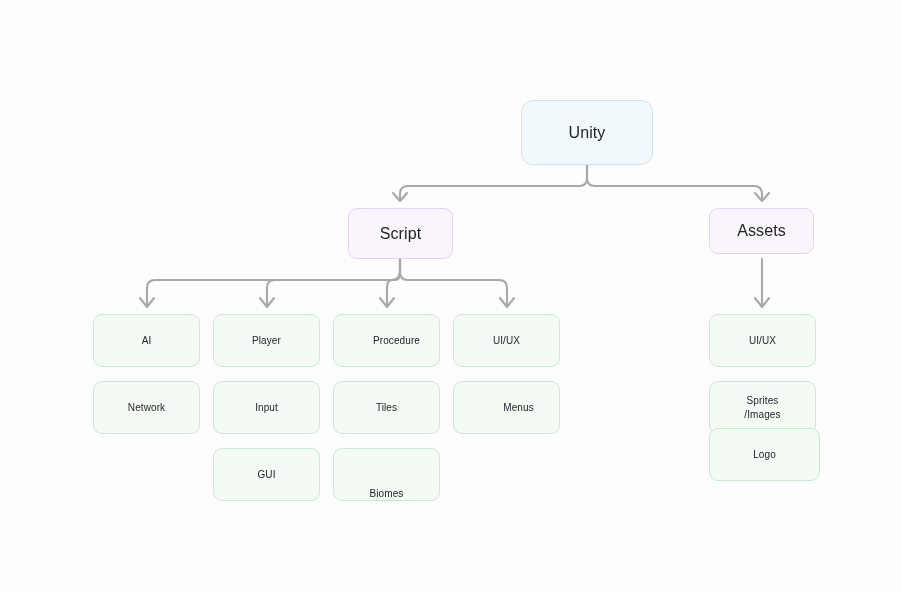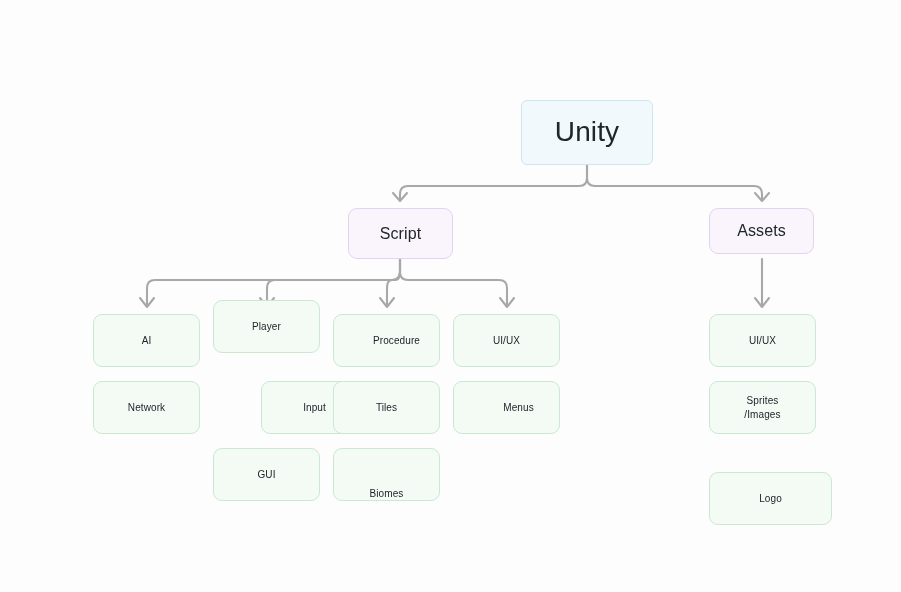--- a/index.html
+++ b/index.html
@@ -34,22 +34,22 @@
     border-style: solid;
     border-width: 1px;
     color: #20262b;
     line-height: 1.32;
     letter-spacing: 0.1px;
     white-space: pre-line;
   }
   .node.root {
     background: #f2f9fd;
     border-color: #cfe5f3;
-    font-size: 28px;
-    border-radius: 6px;
+    font-size: 16px;
+    border-radius: 12px;
   }
   .node.branch {
     background: #faf5fd;
     border-color: #e2d4f0;
     font-size: 16px;
   }
   .node.leaf {
     background: #f4fbf5;
     border-color: #cbe9d1;
     font-size: 10px;
@@ -96,34 +96,34 @@
   <div class="node branch" style="left:348px; top:208px; width:105px; height:51px;">
     <span>Script</span>
   </div>
   <div class="node branch" style="left:709px; top:208px; width:105px; height:46px;">
     <span>Assets</span>
   </div>
 
   <div class="node leaf" style="left:93px; top:314px; width:107px; height:53px;">
     <span>AI</span>
   </div>
-  <div class="node leaf" style="left:213px; top:300px; width:107px; height:53px;">
+  <div class="node leaf" style="left:213px; top:314px; width:107px; height:53px;">
     <span>Player</span>
   </div>
   <div class="node leaf" style="left:333px; top:314px; width:107px; height:53px;padding-left:20px;">
     <span>Procedure</span>
   </div>
   <div class="node leaf" style="left:453px; top:314px; width:107px; height:53px;">
     <span>UI/UX</span>
   </div>
 
   <div class="node leaf" style="left:93px; top:381px; width:107px; height:53px;">
     <span>Network</span>
   </div>
-  <div class="node leaf" style="left:213px; top:381px; width:107px; height:53px;margin-left:48px;">
+  <div class="node leaf" style="left:213px; top:381px; width:107px; height:53px;">
     <span>Input</span>
   </div>
   <div class="node leaf" style="left:333px; top:381px; width:107px; height:53px;">
     <span>Tiles</span>
   </div>
   <div class="node leaf" style="left:453px; top:381px; width:107px; height:53px;padding-left:24px;">
     <span>Menus</span>
   </div>
 
   <div class="node leaf" style="left:213px; top:448px; width:107px; height:53px;">
@@ -133,17 +133,17 @@
     <span>Biomes</span>
   </div>
 
   <div class="node leaf" style="left:709px; top:314px; width:107px; height:53px;">
     <span>UI/UX</span>
   </div>
   <div class="node leaf" style="left:709px; top:381px; width:107px; height:53px;">
     <span>Sprites
 /Images</span>
   </div>
-  <div class="node leaf" style="left:709px; top:472px; width:123px; height:53px;">
+  <div class="node leaf" style="left:709px; top:428px; width:111px; height:53px;">
     <span>Logo</span>
   </div>
 
 </div>
 
 </body></html>

